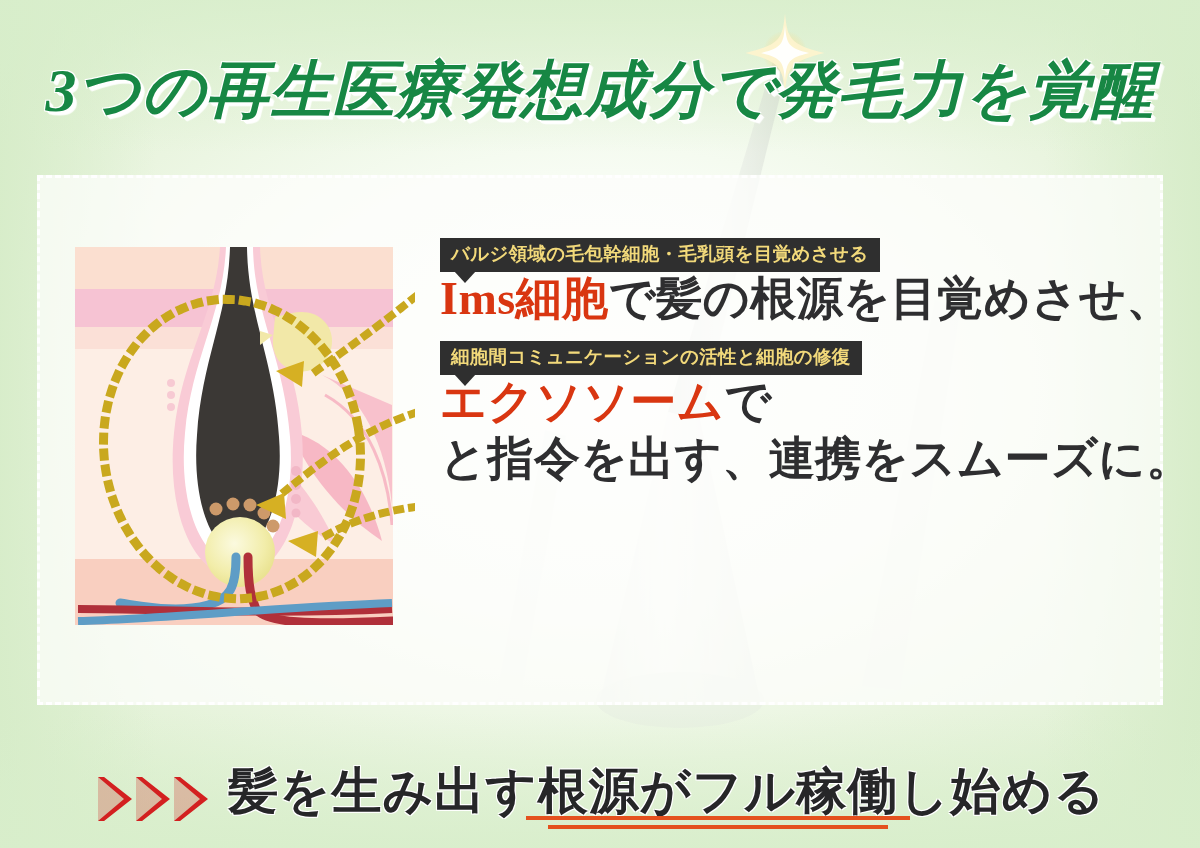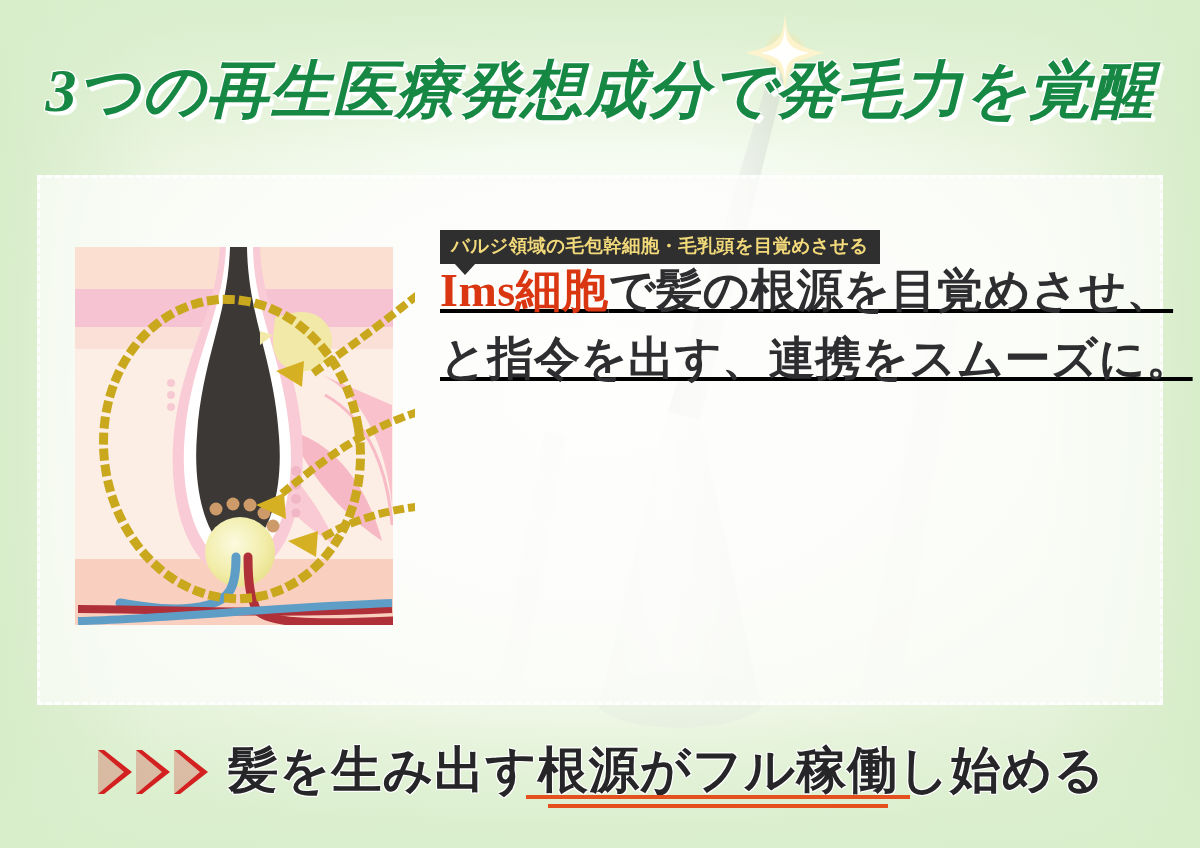--- a/index.html
+++ b/index.html
@@ -78,24 +78,23 @@
   .diagram {
     position: absolute;
     left: 70px; top: 205px;
     width: 345px; height: 462px;
     z-index: 4;
   }
 
   
   .textcol {
     position: absolute;
-    left: 440px; top: 230px;
+    left: 440px; top: 238px;
     width: 710px;
     z-index: 5;
-    text-decoration: underline;
   }
   .badge {
     display: inline-block;
     position: relative;
     background: #2f2f2f;
     color: #f2d97a;
     font-family: "DejaVu Sans", "Liberation Sans", sans-serif;
     font-weight: bold;
     font-size: 18.5px;
     line-height: 1.0;
@@ -135,21 +134,21 @@
   }
 
   
   .bottom {
     position: absolute;
     left: 0; top: 715px;
     width: 1200px;
     height: 110px;
     z-index: 6;
     display: flex;
-    align-items: center;
+    align-items: flex-end;
     justify-content: center;
   }
   .chevrons {
     display: flex;
     align-items: center;
     margin-right: 14px;
     margin-top: 4px;
   }
   .bottom-text {
     position: relative;
@@ -317,20 +316,22 @@
 
     <div class="row">
       <div class="badge">バルジ領域の毛包幹細胞・毛乳頭を目覚めさせる</div>
       <div class="mainline"><span class="hl">Ims細胞</span><span>で髪の根源を目覚めさせ、</span></div>
     </div>
 
     <div class="row">
     </div>
 
     <div class="row last">
+      <div class="badge">細胞間コミュニケーションの活性と細胞の修復</div>
+      <div class="mainline"><span class="hl">エクソソーム</span><span>で</span></div>
       <div class="tail">と指令を出す、連携をスムーズに。</div>
     </div>
 
   </div>
 
   <div class="bottom">
     <div class="chevrons">
       <svg width="44" height="52" viewBox="0 0 44 52">
         <polygon points="4,4 10,4 38,26 10,48 4,48 30,26" fill="#d42020"></polygon>
         <polygon points="4,4 10,4 36,26 10,48 4,48" fill="#cf1e1e" opacity="0.25"></polygon>

